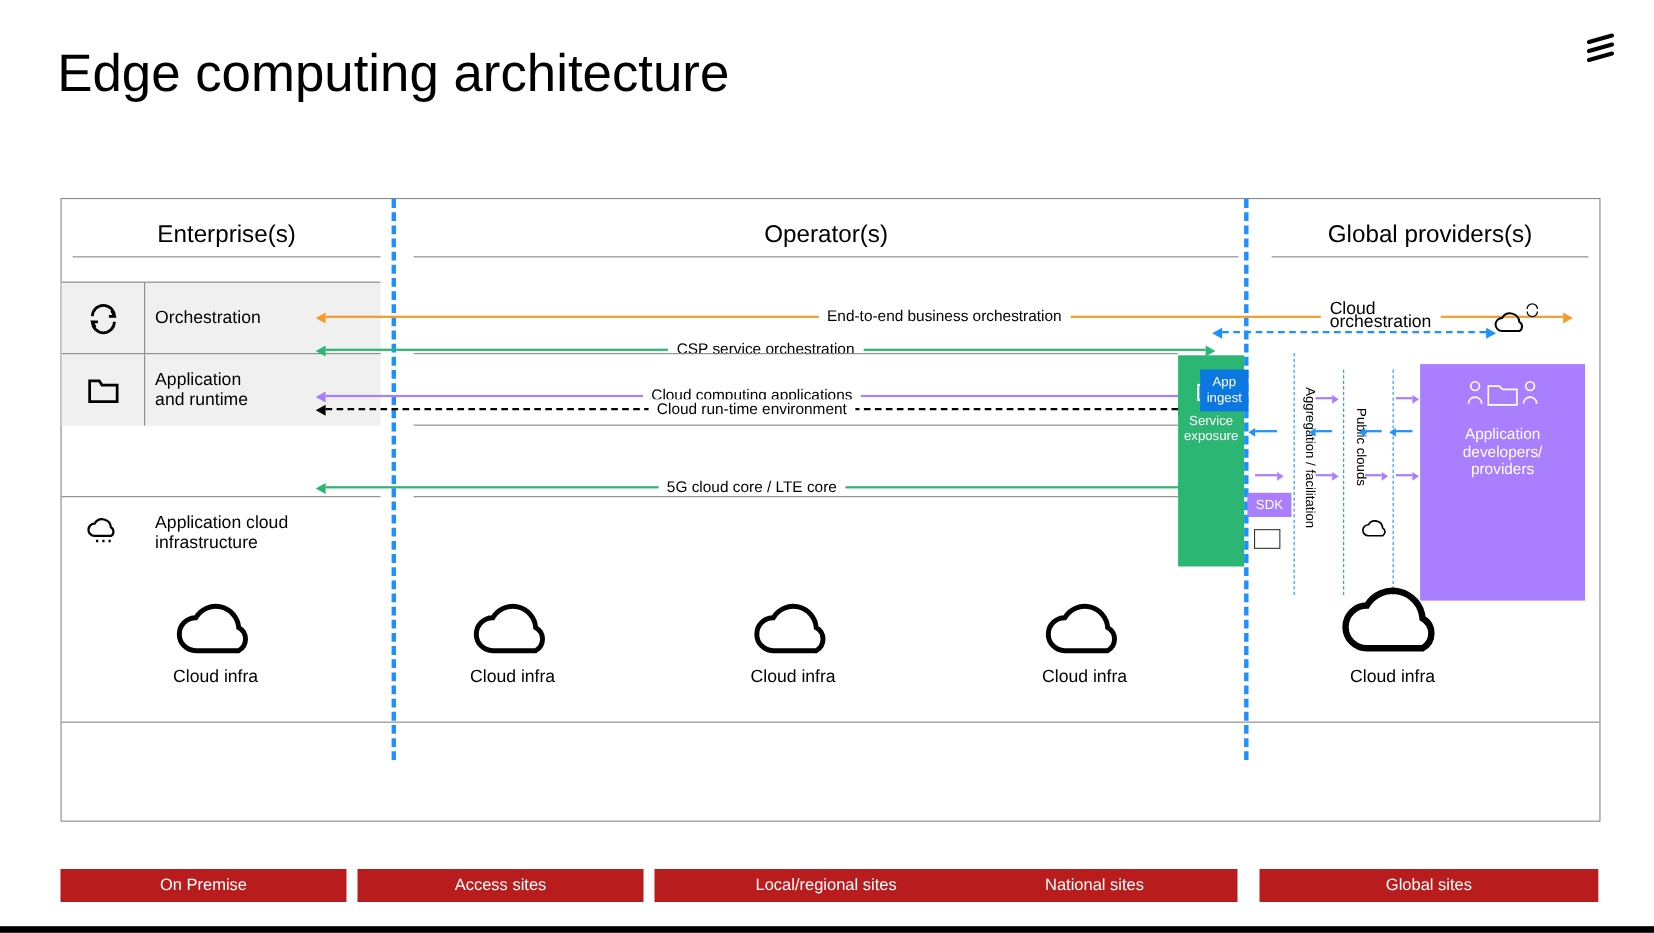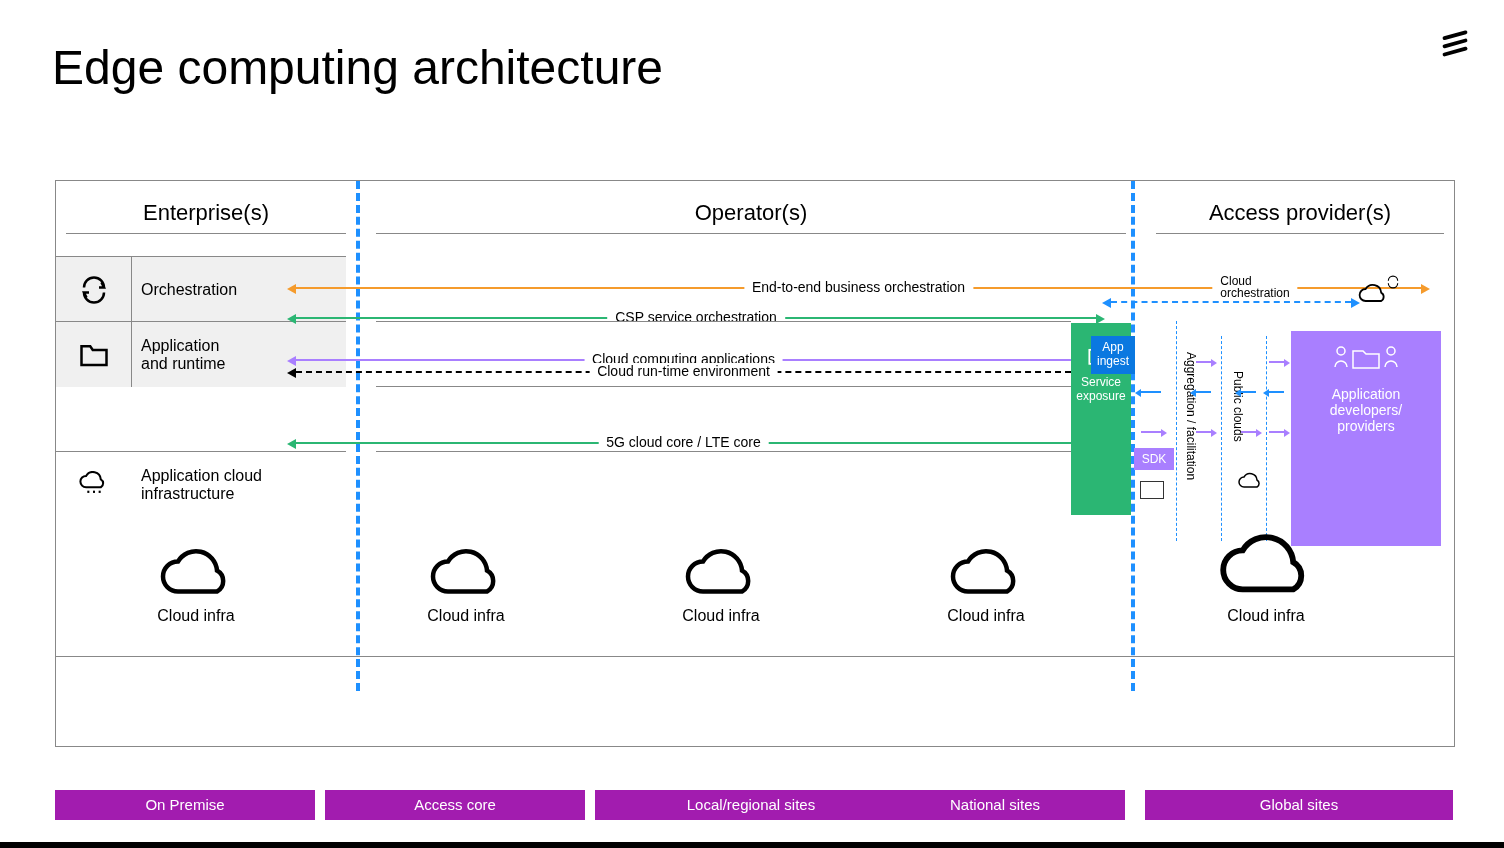--- a/index.html
+++ b/index.html
@@ -15,21 +15,21 @@
 .row-label .txt{position:absolute;left:85px;top:50%;transform:translateY(-50%);font-size:16px;}
 .shaded{background:#f0f0f0;}
 .vsep{position:absolute;border-left:4px dashed #1e90ff;}
 .arrow-line{position:absolute;height:0;}
 .arrow-solid{border-top:2px solid;margin-top:16px;}
 .arrow-dash{border-top:2px dashed;}
 .arrow-head-l{position:absolute;left:-9px;top:-5px;width:0;height:0;border-top:5px solid transparent;border-bottom:5px solid transparent;border-right:9px solid;}
 .arrow-head-r{position:absolute;right:-9px;top:-5px;width:0;height:0;border-top:5px solid transparent;border-bottom:5px solid transparent;border-left:9px solid;}
 .arrow-label{position:absolute;top:-10px;left:50%;transform:translateX(-50%);background:#fff;padding:0 8px;font-size:14px;white-space:nowrap;}
 .footer-row{position:absolute;left:55px;bottom:28px;width:1398px;height:30px;}
-.footer-cell{position:absolute;top:0;height:30px;background:#a21caf;color:#fff;text-align:center;font-size:15px;line-height:30px;}
+.footer-cell{position:absolute;top:0;height:30px;background:#b91c1c;color:#fff;text-align:center;font-size:15px;line-height:30px;}
 .transport-label{position:absolute;left:0;right:0;text-align:center;font-size:18px;}
 .cloud-infra{position:absolute;text-align:center;font-size:16px;}
 .cloud-svg{display:block;margin:0 auto 6px auto;}
 .green-box{position:absolute;background:#2bb673;color:#fff;text-align:center;font-size:12px;padding:6px 4px;}
 .blue-box{position:absolute;background:#0a78e0;color:#fff;text-align:center;font-size:12px;padding:4px 4px;}
 .purple-box{position:absolute;background:#a97fff;color:#fff;text-align:center;font-size:12px;padding:4px 6px;}
 .big-purple{position:absolute;background:#a97fff;color:#fff;text-align:center;font-size:14px;padding-top:55px;}
 .vert-text{position:absolute;writing-mode:vertical-rl;font-size:12px;text-align:center;}
 .small-arrow{position:absolute;width:20px;height:0;border-top:2px solid;}
 .small-arrow .h{position:absolute;right:-6px;top:-4px;width:0;height:0;border-top:4px solid transparent;border-bottom:4px solid transparent;border-left:6px solid;}
@@ -50,21 +50,21 @@
           <line x1="3" y1="14" x2="21" y2="9"></line>
           <line x1="3" y1="21" x2="21" y2="16"></line>
         </g>
       </svg>
   </div>
 
   <div class="diagram">
 
     <div class="header-cell" style="left:10px;width:280px;">Enterprise(s)</div>
     <div class="header-cell" style="left:320px;width:750px;">Operator(s)</div>
-    <div class="header-cell" style="left:1100px;width:288px;">Access provider(s)</div>
+    <div class="header-cell" style="left:1100px;width:288px;">Global providers(s)</div>
 
     <div class="row-label shaded" style="top:75px;height:65px;">
       <div class="icon">
           <svg width="30" height="30" viewBox="0 0 24 24" fill="none" stroke="#000" stroke-width="2">
             <path d="M4 10 A8 8 0 0 1 20 10"></path>
             <polyline points="18 6 20 10 16 10"></polyline>
             <path d="M20 14 A8 8 0 0 1 4 14"></path>
             <polyline points="6 18 4 14 8 14"></polyline>
           </svg>
         </div>
@@ -104,21 +104,21 @@
 
     <div class="arrow-line arrow-solid" style="top:120px;left:240px;width:800px;border-color:#2bb673;">
       <div class="arrow-head-l" style="border-right-color:#2bb673;"></div>
       <div class="arrow-head-r" style="border-left-color:#2bb673;"></div>
       <div class="arrow-label">CSP service orchestration</div>
     </div>
 
     <div class="arrow-line arrow-dash" style="top:120px;left:1055px;width:240px;border-color:#1e90ff;">
       <div class="arrow-head-l" style="border-right-color:#1e90ff;"></div>
       <div class="arrow-head-r" style="border-left-color:#1e90ff;"></div>
-      <div class="arrow-label" style="font-size:12px;line-height:12px;top:-28px;left:60%;white-space:pre;">Cloud
+      <div class="arrow-label" style="font-size:16px;line-height:12px;top:-28px;left:60%;white-space:pre;">Cloud
 orchestration</div>
     </div>
     <div class="mini-cloud" style="left:1300px;top:100px;"><svg width="36" height="28" viewBox="0 0 30 22" fill="none" stroke="#000" stroke-width="1.5">
           <path d="M8 16 a5 5 0 0 1 0-10 a7 7 0 0 1 13 3 a4 4 0 0 1 0 7 z"></path>
         </svg><svg style="position:absolute;right:-8px;top:-6px;" width="14" height="14" viewBox="0 0 24 24" fill="none" stroke="#000" stroke-width="2">
           <path d="M4 10 A8 8 0 0 1 20 10"></path>
           <path d="M20 14 A8 8 0 0 1 4 14"></path>
         </svg></div>
 
     <div class="arrow-line arrow-solid" style="top:162px;left:240px;width:775px;border-color:#a97fff;">
@@ -241,20 +241,20 @@
           <path d="M18 30 a10 10 0 0 1 0-20 a14 14 0 0 1 26 6 a8 8 0 0 1 0 14 z"></path>
         </svg>
       <span>Cloud infra</span>
     </div>
 
     <div style="position:absolute;left:0;top:475px;right:0;border-top:1px solid #888;"></div>
   </div>
 
   <div class="footer-row">
     <div class="footer-cell" style="left:0;width:260px;">On Premise</div>
-    <div class="footer-cell" style="left:270px;width:260px;">Access core</div>
+    <div class="footer-cell" style="left:270px;width:260px;">Access sites</div>
     <div class="footer-cell" style="left:540px;width:312px;">Local/regional sites</div>
     <div class="footer-cell" style="left:810px;width:260px;">National sites</div>
     <div class="footer-cell" style="left:1090px;width:308px;">Global sites</div>
   </div>
 
   <div class="bottom-edge"></div>
 </div>
 
 </body></html>

